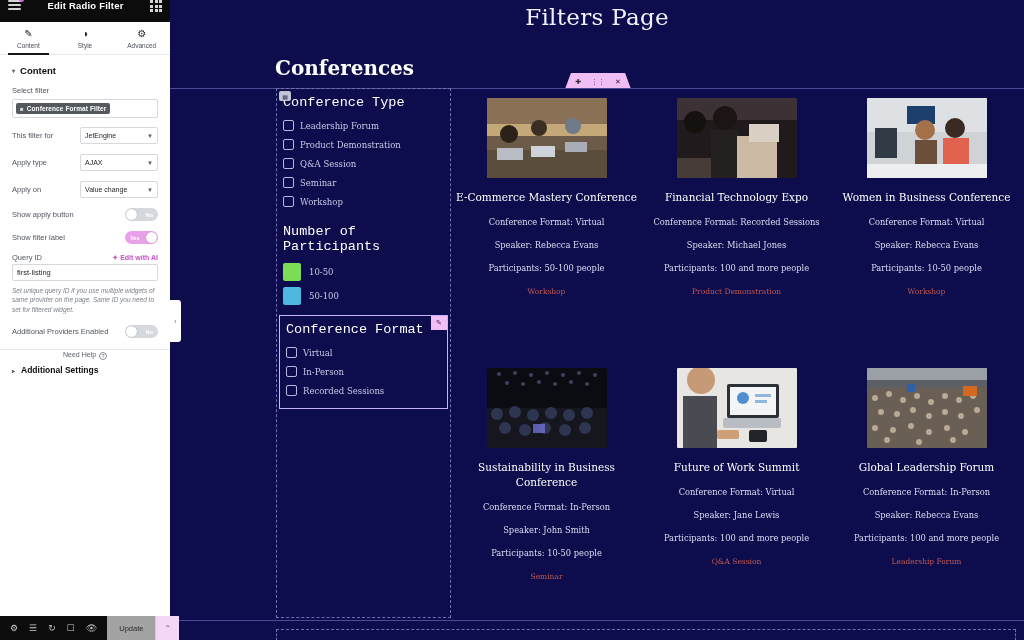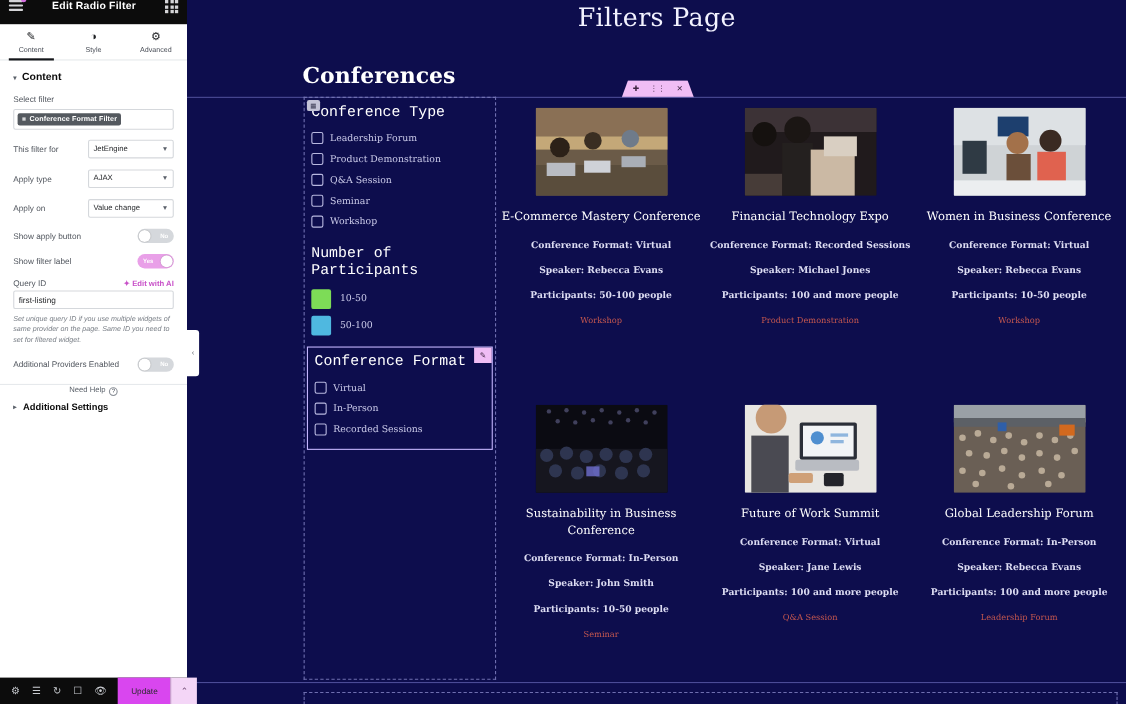--- a/index.html
+++ b/index.html
@@ -131,21 +131,21 @@
     margin-left: 3px; vertical-align: -1px;
   }
 
   #panel-footer {
     height: 24px; background: #0c0c0c; display: flex; align-items: center;
     flex-shrink: 0;
   }
   .foot-icons { display: flex; align-items: center; gap: 11px; padding: 0 10px; flex: 1; }
   .foot-icons .fi { font-size: 9px; color: #c9ccd1; cursor: pointer; line-height: 1; }
   .update-btn {
-    background: #d946ef; color: #2a2a2e; font-size: 7.5px;
+    background: #a3a3a3; color: #2a2a2e; font-size: 7.5px;
     height: 24px; display: flex; align-items: center; padding: 0 12px; cursor: pointer;
   }
   .update-caret {
     background: #f4d6f7; color: #6e4a72; font-size: 8px; height: 24px;
     display: flex; align-items: center; padding: 0 8px;
     border-left: 1px solid #e0bde4; cursor: pointer;
   }
 
   
   #panel-handle {
@@ -229,21 +229,21 @@
   .card-img {
     width: 120px; height: 80px; margin: 0 auto; display: block;
     border-radius: 1px; overflow: hidden;
   }
   .card-title {
     font-family: "DejaVu Serif", serif; font-size: 10.5px; color: #ffffff;
     margin-top: 12px; line-height: 1.45;
   }
   .card-meta {
     font-family: "DejaVu Serif", serif; font-size: 8.3px; color: #dcdcf2;
-    margin-top: 11px; line-height: 1.45; font-weight: bold;
+    margin-top: 11px; line-height: 1.45;
   }
   .card-tag {
     font-family: "DejaVu Serif", serif; font-size: 7.5px; color: #c2564f;
     margin-top: 13px;
   }
 
   #bottom-section {
     position: absolute; left: 0; top: 621px; width: 854px; height: 19px;
   }
   #bottom-dashed {

